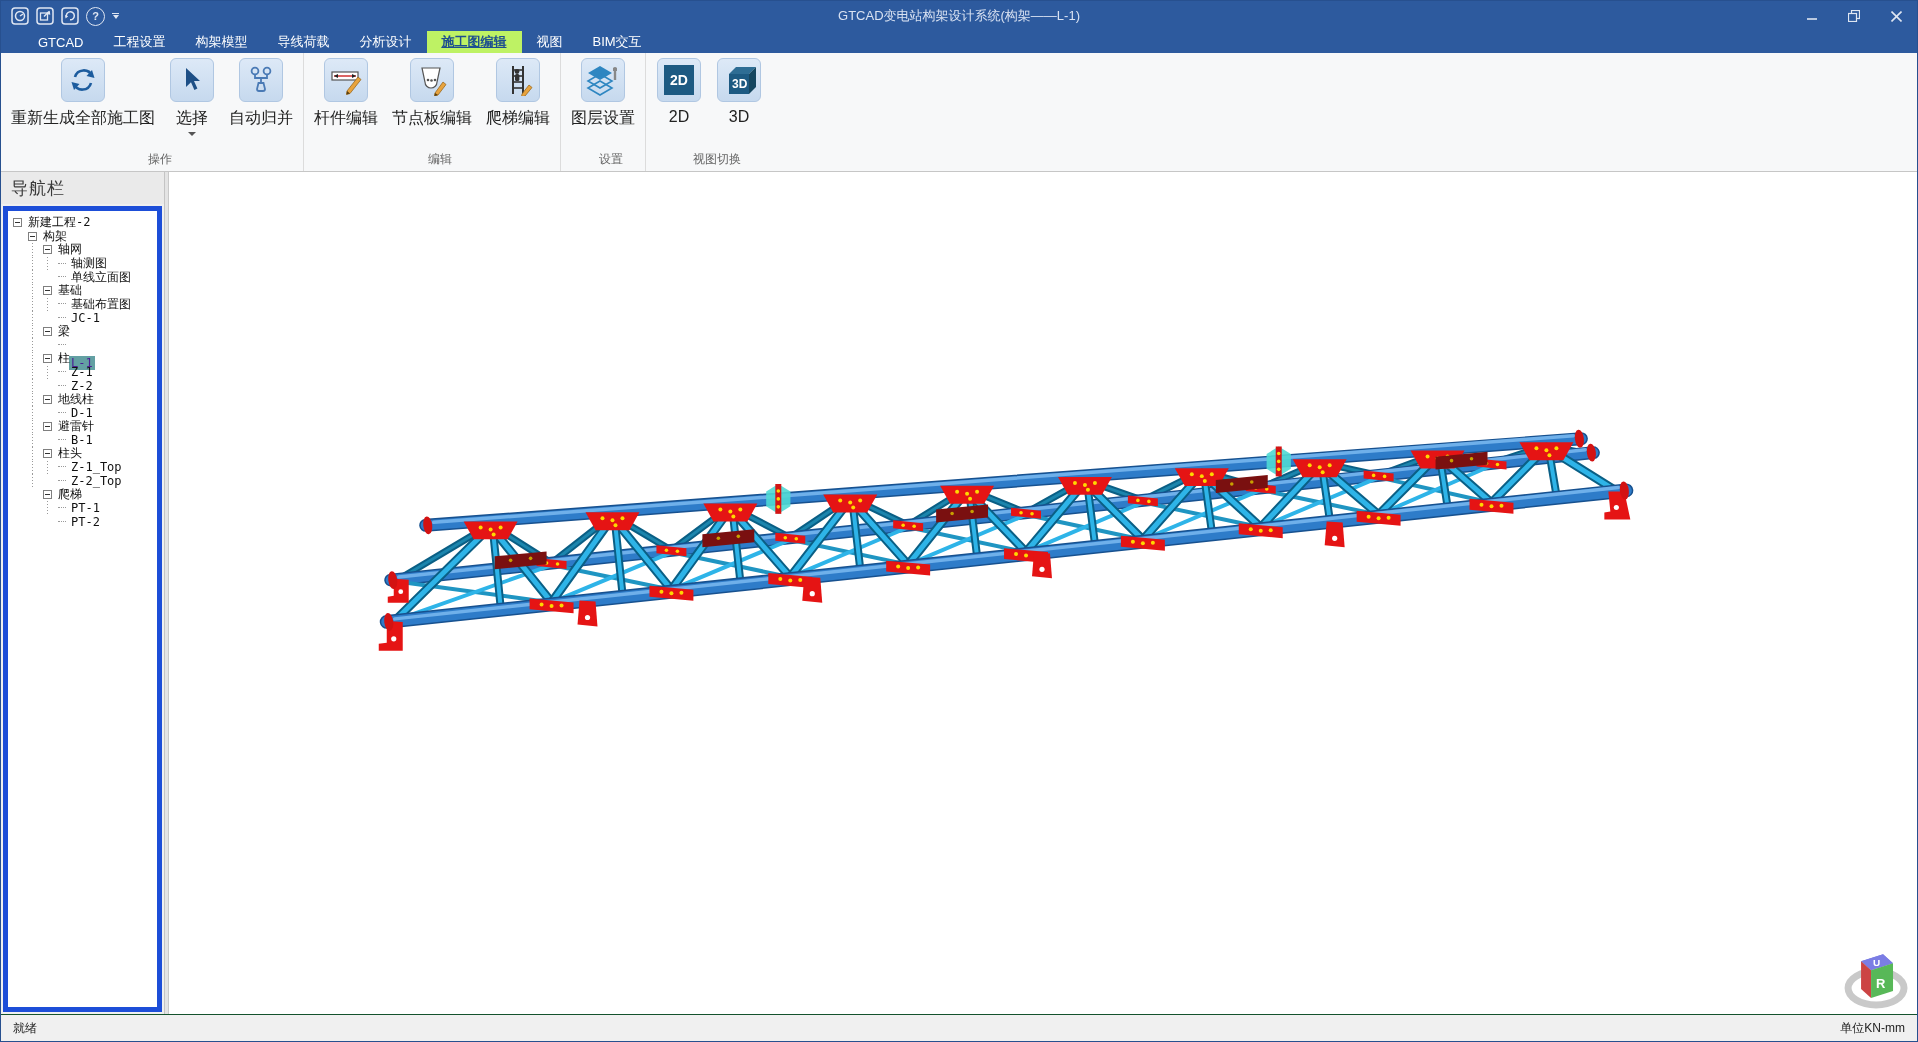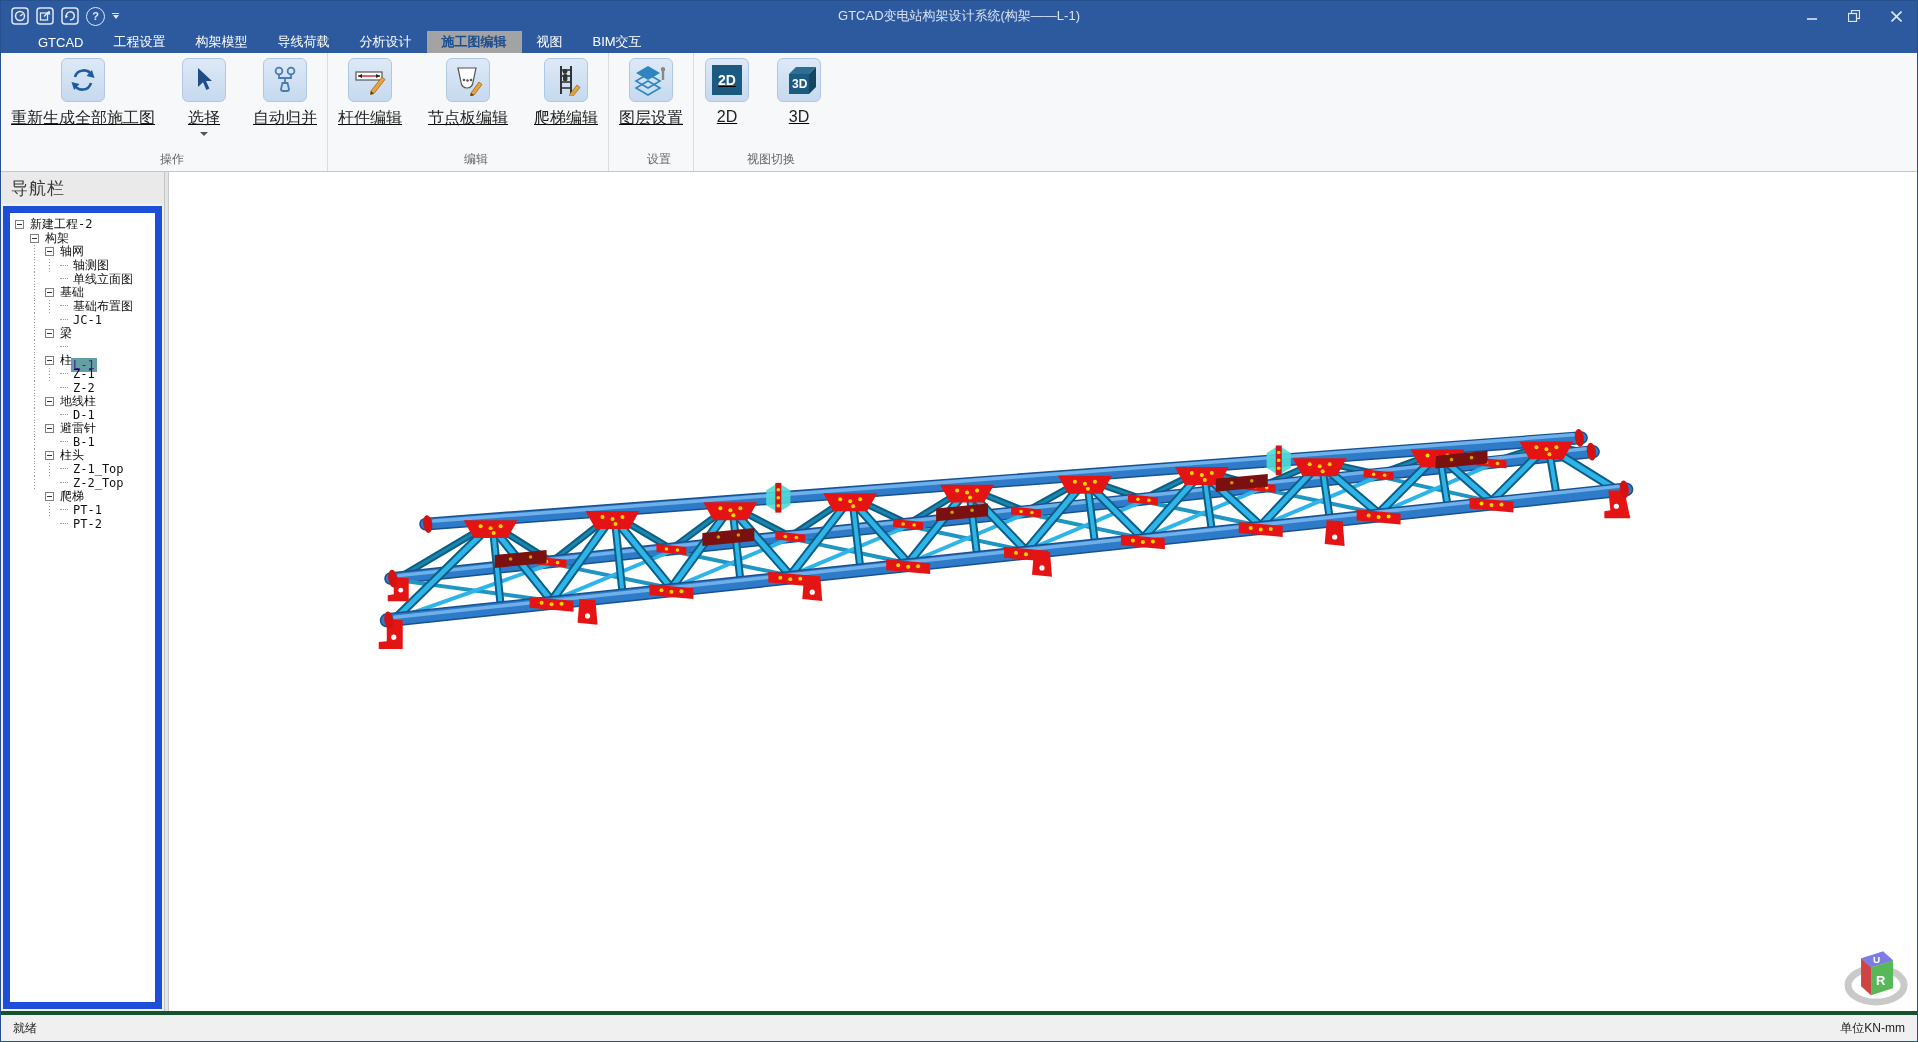--- a/index.html
+++ b/index.html
@@ -17,60 +17,60 @@
   .qat-caret .bar{width:7px;height:1px;background:#dfe6f2;}
   .qat-caret .tri{width:0;height:0;border-left:3.5px solid transparent;border-right:3.5px solid transparent;border-top:4px solid #dfe6f2;}
   .win-title{position:absolute;left:0;right:0;top:0;height:30px;line-height:30px;text-align:center;
     color:#d9e2f2;font-size:13px;pointer-events:none;}
   .winctl{margin-left:auto;display:flex;z-index:2;}
   .winbtn{width:42px;height:30px;display:flex;align-items:center;justify-content:center;}
 
   
   .tabbar{height:22px;background:#2d5a9e;display:flex;align-items:flex-end;padding-left:22px;flex:none;}
   .tab{height:22px;display:flex;align-items:center;padding:0 15px;color:#fff;font-size:13px;cursor:default;white-space:nowrap;}
-  .tab.active{background:#a3a3a3;color:#1d4e8f;font-weight:bold;}
+  .tab.active{background:#bef264;color:#1d4e8f;font-weight:bold;text-decoration:underline;}
 
   
   .ribbon{height:118px;background:#f7f8f9;border-bottom:1px solid #c6c6c6;display:flex;flex:none;}
   .rgroup{position:relative;display:flex;flex-direction:column;padding:5px 10px 0 10px;}
   .rgroup + .rgroup{border-left:1px solid #dcdcdc;}
-  .rbuttons{display:flex;gap:26px;align-items:flex-start;text-decoration:underline;}
+  .rbuttons{display:flex;gap:14px;align-items:flex-start;}
   .rbtn{display:flex;flex-direction:column;align-items:center;min-width:46px;cursor:default;}
   .plate{width:42px;height:42px;background:linear-gradient(#dde9f7,#c6d9ee);border:1px solid #b0c7e2;border-radius:6px;
     display:flex;align-items:center;justify-content:center;}
   .rlbl{font-size:16px;color:#222;margin-top:6px;white-space:nowrap;}
   .caret-down{width:0;height:0;border-left:4px solid transparent;border-right:4px solid transparent;border-top:4px solid #555;margin-top:3px;}
   .glabel{position:absolute;bottom:3px;left:16px;right:0;text-align:center;font-size:12px;color:#666;}
   .icon2d{width:30px;height:30px;background:#1d5a82;color:#fff;font-weight:bold;font-size:14px;
     display:flex;align-items:center;justify-content:center;}
 
   
   .main{flex:1;display:flex;overflow:hidden;min-height:0;text-align:right;}
   .sidebar{width:163px;flex:none;background:#f0f0f0;display:flex;flex-direction:column;border-right:1px solid #c4c4c4;}
   .sidebar-header{height:32px;flex:none;background:#eaeaea;display:flex;align-items:center;padding-left:10px;
     font-size:17px;color:#3a3a3a;letter-spacing:1px;}
-  .tree-box{flex:1;margin:2px;background:#fff;border:7px solid #1d4ed8;overflow:hidden;
+  .tree-box{flex:1;margin:2px;background:#fff;border:5px solid #1d4ed8;overflow:hidden;
     font-family:"DejaVu Sans Mono",monospace;font-size:12px;color:#111;padding:5px 0 0 5px;}
   .trow{display:flex;align-items:center;height:13.6px;white-space:nowrap;}
   .gd{width:15px;align-self:stretch;flex:none;}
   .gd.on{background-image:repeating-linear-gradient(to bottom,#9a9a9a 0 1px,transparent 1px 3px);
     background-size:1px 100%;background-position:4px 0;background-repeat:no-repeat;}
   .stub{width:8px;height:1px;border-top:1px dotted #9a9a9a;margin-right:3px;flex:none;}
   .tw{width:9px;height:9px;box-sizing:border-box;border:1px solid #7f7f7f;background:#fff;margin-right:4px;flex:none;position:relative;}
   .tw::after{content:"";position:absolute;left:1px;top:3px;width:5px;height:1px;background:#333;}
   .tlabel{padding:0 2px;}
   .tlabel.sel{background:#63a0a3;color:#4c1d95;margin-top:36px;}
 
   .splitter{width:3px;flex:none;background:#e4e4e4;border-right:1px solid #c9c9c9;cursor:col-resize;}
 
   .viewport{flex:1;position:relative;background:#ffffff;min-width:0;}
   .viewport svg{position:absolute;inset:0;}
 
   
-  .statusbar{height:26px;flex:none;background:#f0f0f0;border-top:4px solid #14532d;display:flex;align-items:center;
+  .statusbar{height:26px;flex:none;background:#f0f0f0;border-top:1px solid #14532d;display:flex;align-items:center;
     justify-content:space-between;padding:0 12px;font-size:12px;color:#222;}
 </style>
 </head>
 <body>
 
 <div class="window">
 
   <div class="titlebar">
     <div class="qat">
       <span class="qicon">

